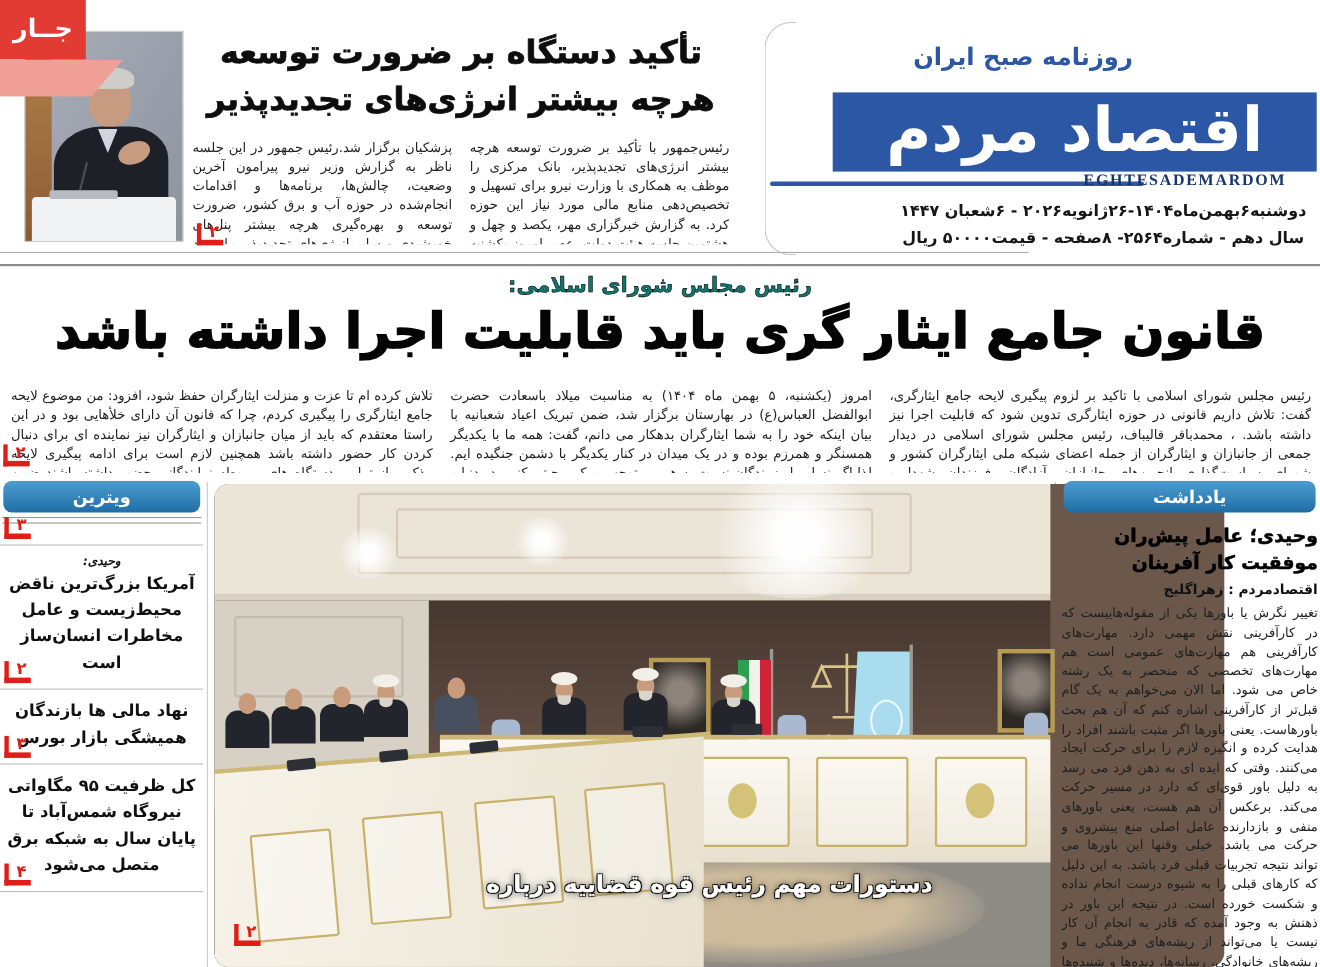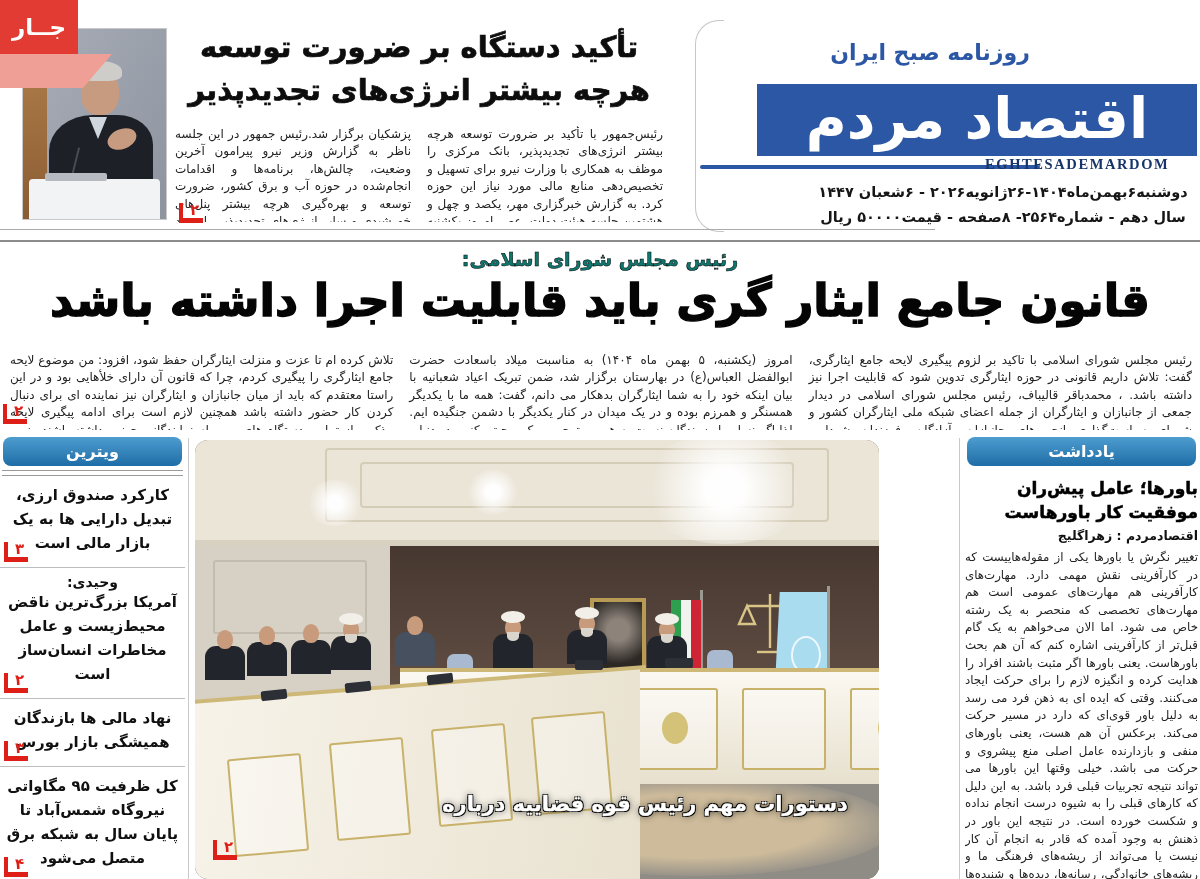--- a/index.html
+++ b/index.html
@@ -28,29 +28,29 @@
   .cols{display:flex;gap:16px;}
   .cols>div{flex:1;}
   
   .sb-header{height:29px;margin:0 3px;border-radius:8px;color:#fff;text-align:center;
              font-size:16px;font-weight:bold;line-height:29px;
              background:linear-gradient(#4d9dd0,#1f6da6);}
   .dbl{height:4px;border-top:1.5px solid #9a9a9a;border-bottom:1.5px solid #9a9a9a;margin:4px 2px 0;}
   .sb-item{position:relative;padding:7px 5px 12px;border-bottom:1px solid #bdbdbd;
            text-align:center;font-weight:bold;font-size:15px;line-height:24px;color:#101010;}
   .sb-item .pm{position:absolute;left:4px;bottom:5px;}
-  .sb-kicker{font-size:14px;line-height:15px;}
+  .sb-kicker{font-size:11px;line-height:15px;font-style:italic;}
   
   .note-title{font-size:17px;font-weight:bold;color:#000;text-align:right;
               -webkit-text-stroke:0.5px #000;line-height:24px;}
   .note-byline{font-size:12.5px;font-weight:bold;color:#111;margin-top:4px;}
   .note-body{font-size:11.8px;line-height:17.6px;text-align:justify;color:#1f1f1f;margin-top:6px;}
   .note-body p{margin:0 0 6px;}
   
-  #photo{left:195px;top:440px;width:684px;height:439px;border-radius:13px;overflow:hidden;
+  #photo{left:195px;top:440px;width:918px;height:439px;border-radius:13px;overflow:hidden;
          background:#6b584a;}
   .person{position:absolute;width:40px;height:62px;}
   .p-head{width:16px;height:19px;background:#c89b7c;border-radius:50% 50% 46% 46%;
           margin:0 auto;position:relative;}
   .p-turban{position:absolute;top:-7px;left:-4px;width:24px;height:12px;background:#f1efe8;
             border-radius:50%;}
   .p-beard{position:absolute;bottom:-4px;left:2px;width:12px;height:9px;background:#d9d5cc;
            border-radius:0 0 50% 50%;}
   .p-body{width:40px;height:34px;background:#23252d;border-radius:11px 11px 0 0;margin-top:-3px;}
   .p-body.gray{background:#47505e;}
@@ -124,21 +124,20 @@
   </div>
   <span class="pm abs" style="left:3px;top:404px;">۲</span>
 
   <div class="vline" style="left:188px;top:438px;height:441px;"></div>
   <div class="vline" style="left:959px;top:438px;height:441px;"></div>
 
   <div class="abs" style="left:0;top:437px;width:185px;height:442px;overflow:hidden;">
     <div class="sb-header">ویترین</div>
     <div class="dbl"></div>
     <div class="sb-item">
-      <div>کارکرد صندوق ارزی، تبدیل دارایی ها به یک بازار مالی است</div>
       <span class="pm">۳</span>
     </div>
     <div class="sb-item">
       <div class="sb-kicker">وحیدی:</div>
       <div>آمریکا بزرگ‌ترین ناقض محیط‌زیست و عامل مخاطرات انسان‌ساز است</div>
       <span class="pm">۲</span>
     </div>
     <div class="sb-item">
       <div>نهاد مالی ها بازندگان همیشگی بازار بورس</div>
       <span class="pm">۳</span>
@@ -272,21 +271,21 @@
     <div class="laptop" style="left:232px;top:234px;width:26px;height:10px;transform:rotate(-6deg);"></div>
     <div class="laptop" style="left:380px;top:220px;width:28px;height:10px;"></div>
     <div class="laptop" style="left:470px;top:218px;width:28px;height:10px;"></div>
 
     <div class="caption" style="top:352px;">دستورات مهم رئیس قوه قضاییه درباره</div>
     <span class="pm abs" style="left:18px;top:400px;">۲</span>
   </div>
 
   <div class="abs" style="left:965px;top:437px;width:233px;height:442px;overflow:hidden;">
     <div class="sb-header" style="margin:0 2px;">یادداشت</div>
-    <div class="note-title" style="margin-top:10px;">باورها؛ عامل پیش‌ران موفقیت کار باورهاست</div>
+    <div class="note-title" style="margin-top:10px;">وحیدی؛ عامل پیش‌ران موفقیت کار آفرینان</div>
     <div class="note-byline">اقتصادمردم : زهراگلیج</div>
     <div class="note-body">
       <p>تغییر نگرش یا باورها یکی از مقوله‌هاییست که در کارآفرینی نقش مهمی دارد. مهارت‌های کارآفرینی هم مهارت‌های عمومی است هم مهارت‌های تخصصی که منحصر به یک رشته خاص می شود. اما الان می‌خواهم به یک گام قبل‌تر از کارآفرینی اشاره کنم که آن هم بحث باورهاست. یعنی باورها اگر مثبت باشند افراد را هدایت کرده و انگیزه لازم را برای حرکت ایجاد می‌کنند. وقتی که ایده ای به ذهن فرد می رسد به دلیل باور قوی‌ای که دارد در مسیر حرکت می‌کند. برعکس آن هم هست، یعنی باورهای منفی و بازدارنده عامل اصلی منع پیشروی و حرکت می باشد. خیلی وقتها این باورها می تواند نتیجه تجربیات قبلی فرد باشد. به این دلیل که کارهای قبلی را به شیوه درست انجام نداده و شکست خورده است. در نتیجه این باور در ذهنش به وجود آمده که قادر به انجام آن کار نیست یا می‌تواند از ریشه‌های فرهنگی ما و ریشه‌های خانوادگی، رسانه‌ها، دیده‌ها و شنیده‌ها و تجربیات قبلی نشات بگیرد. به عنوان مثال یکی از باورهای غلطی که وجود دارد این است که برای شروع یک کار سرمایه اولیه نیاز است. وقتی فردی چنین باوری دارد به راحتی نمی‌تواند حرکت کند و منتظر می‌شود فردی پیدا شود که این سرمایه را در اختیارش قرار دهد. بارها افراد این موضوع را مطرح کرده‌اند و گفته‌اند که می‌خواهند کاری را شروع کنند ولی پول کافی ندارند.</p>
 
     </div>
   </div>
 
 </div>
 
 </body></html>

